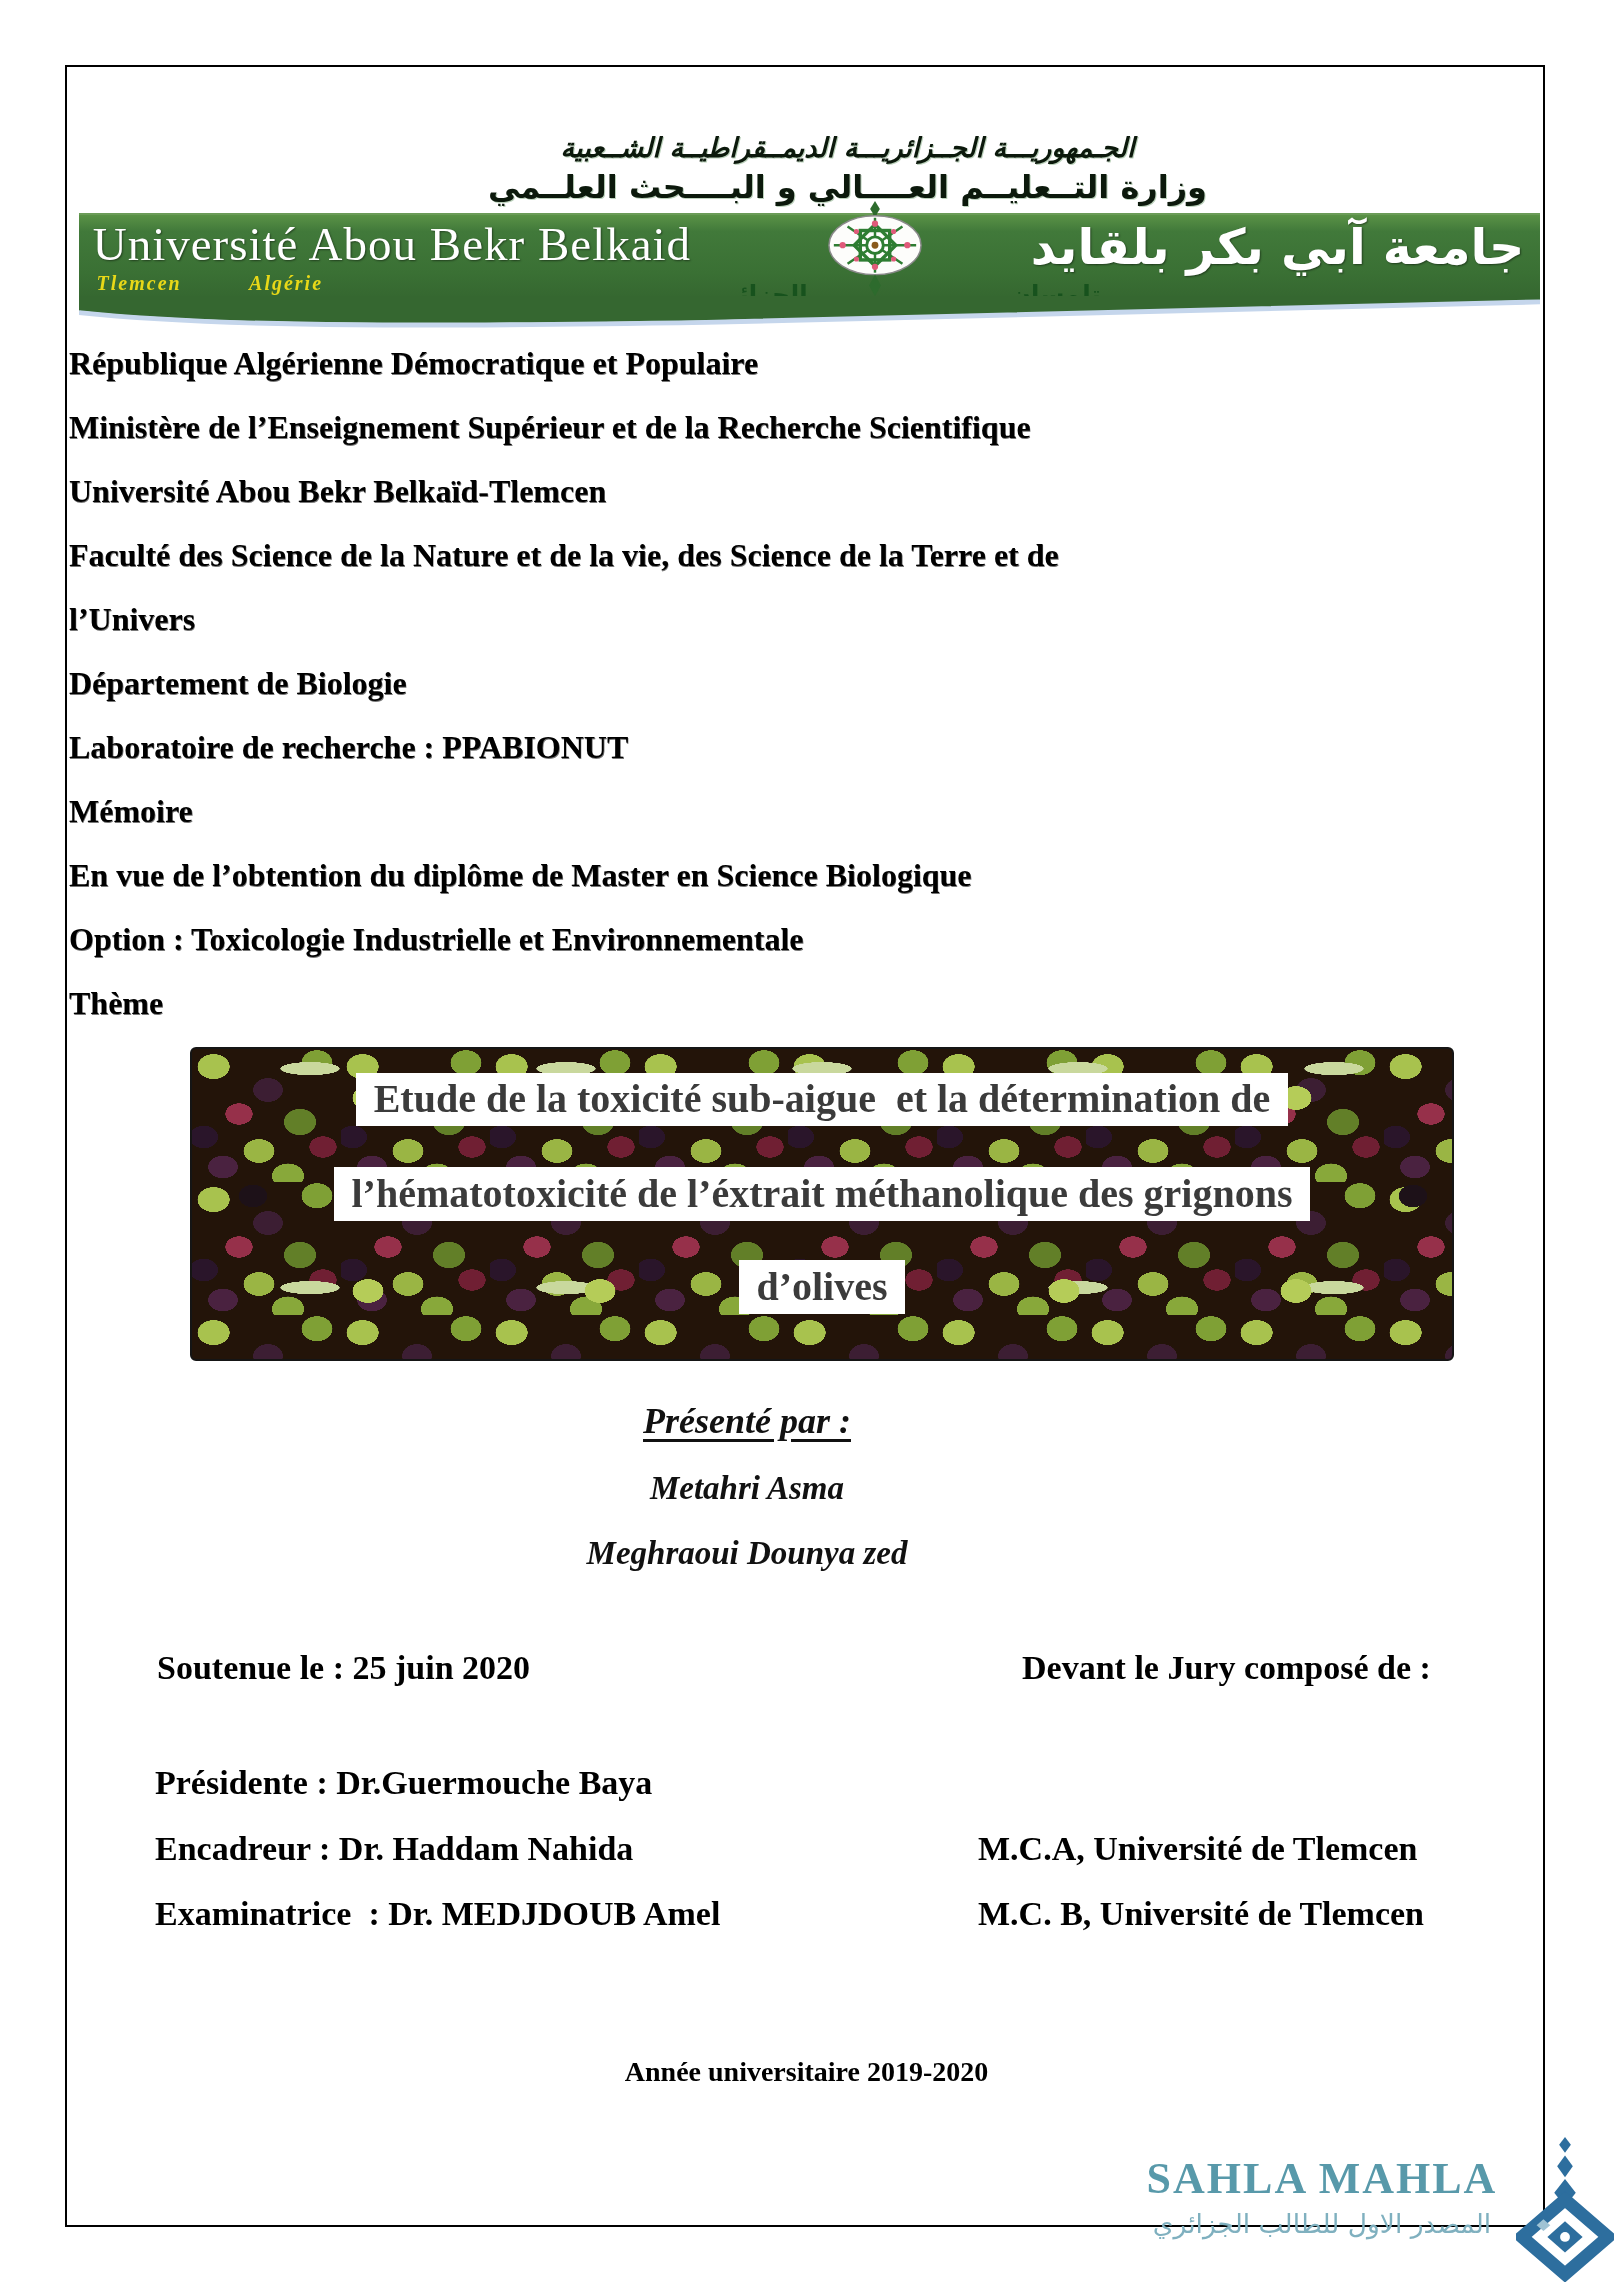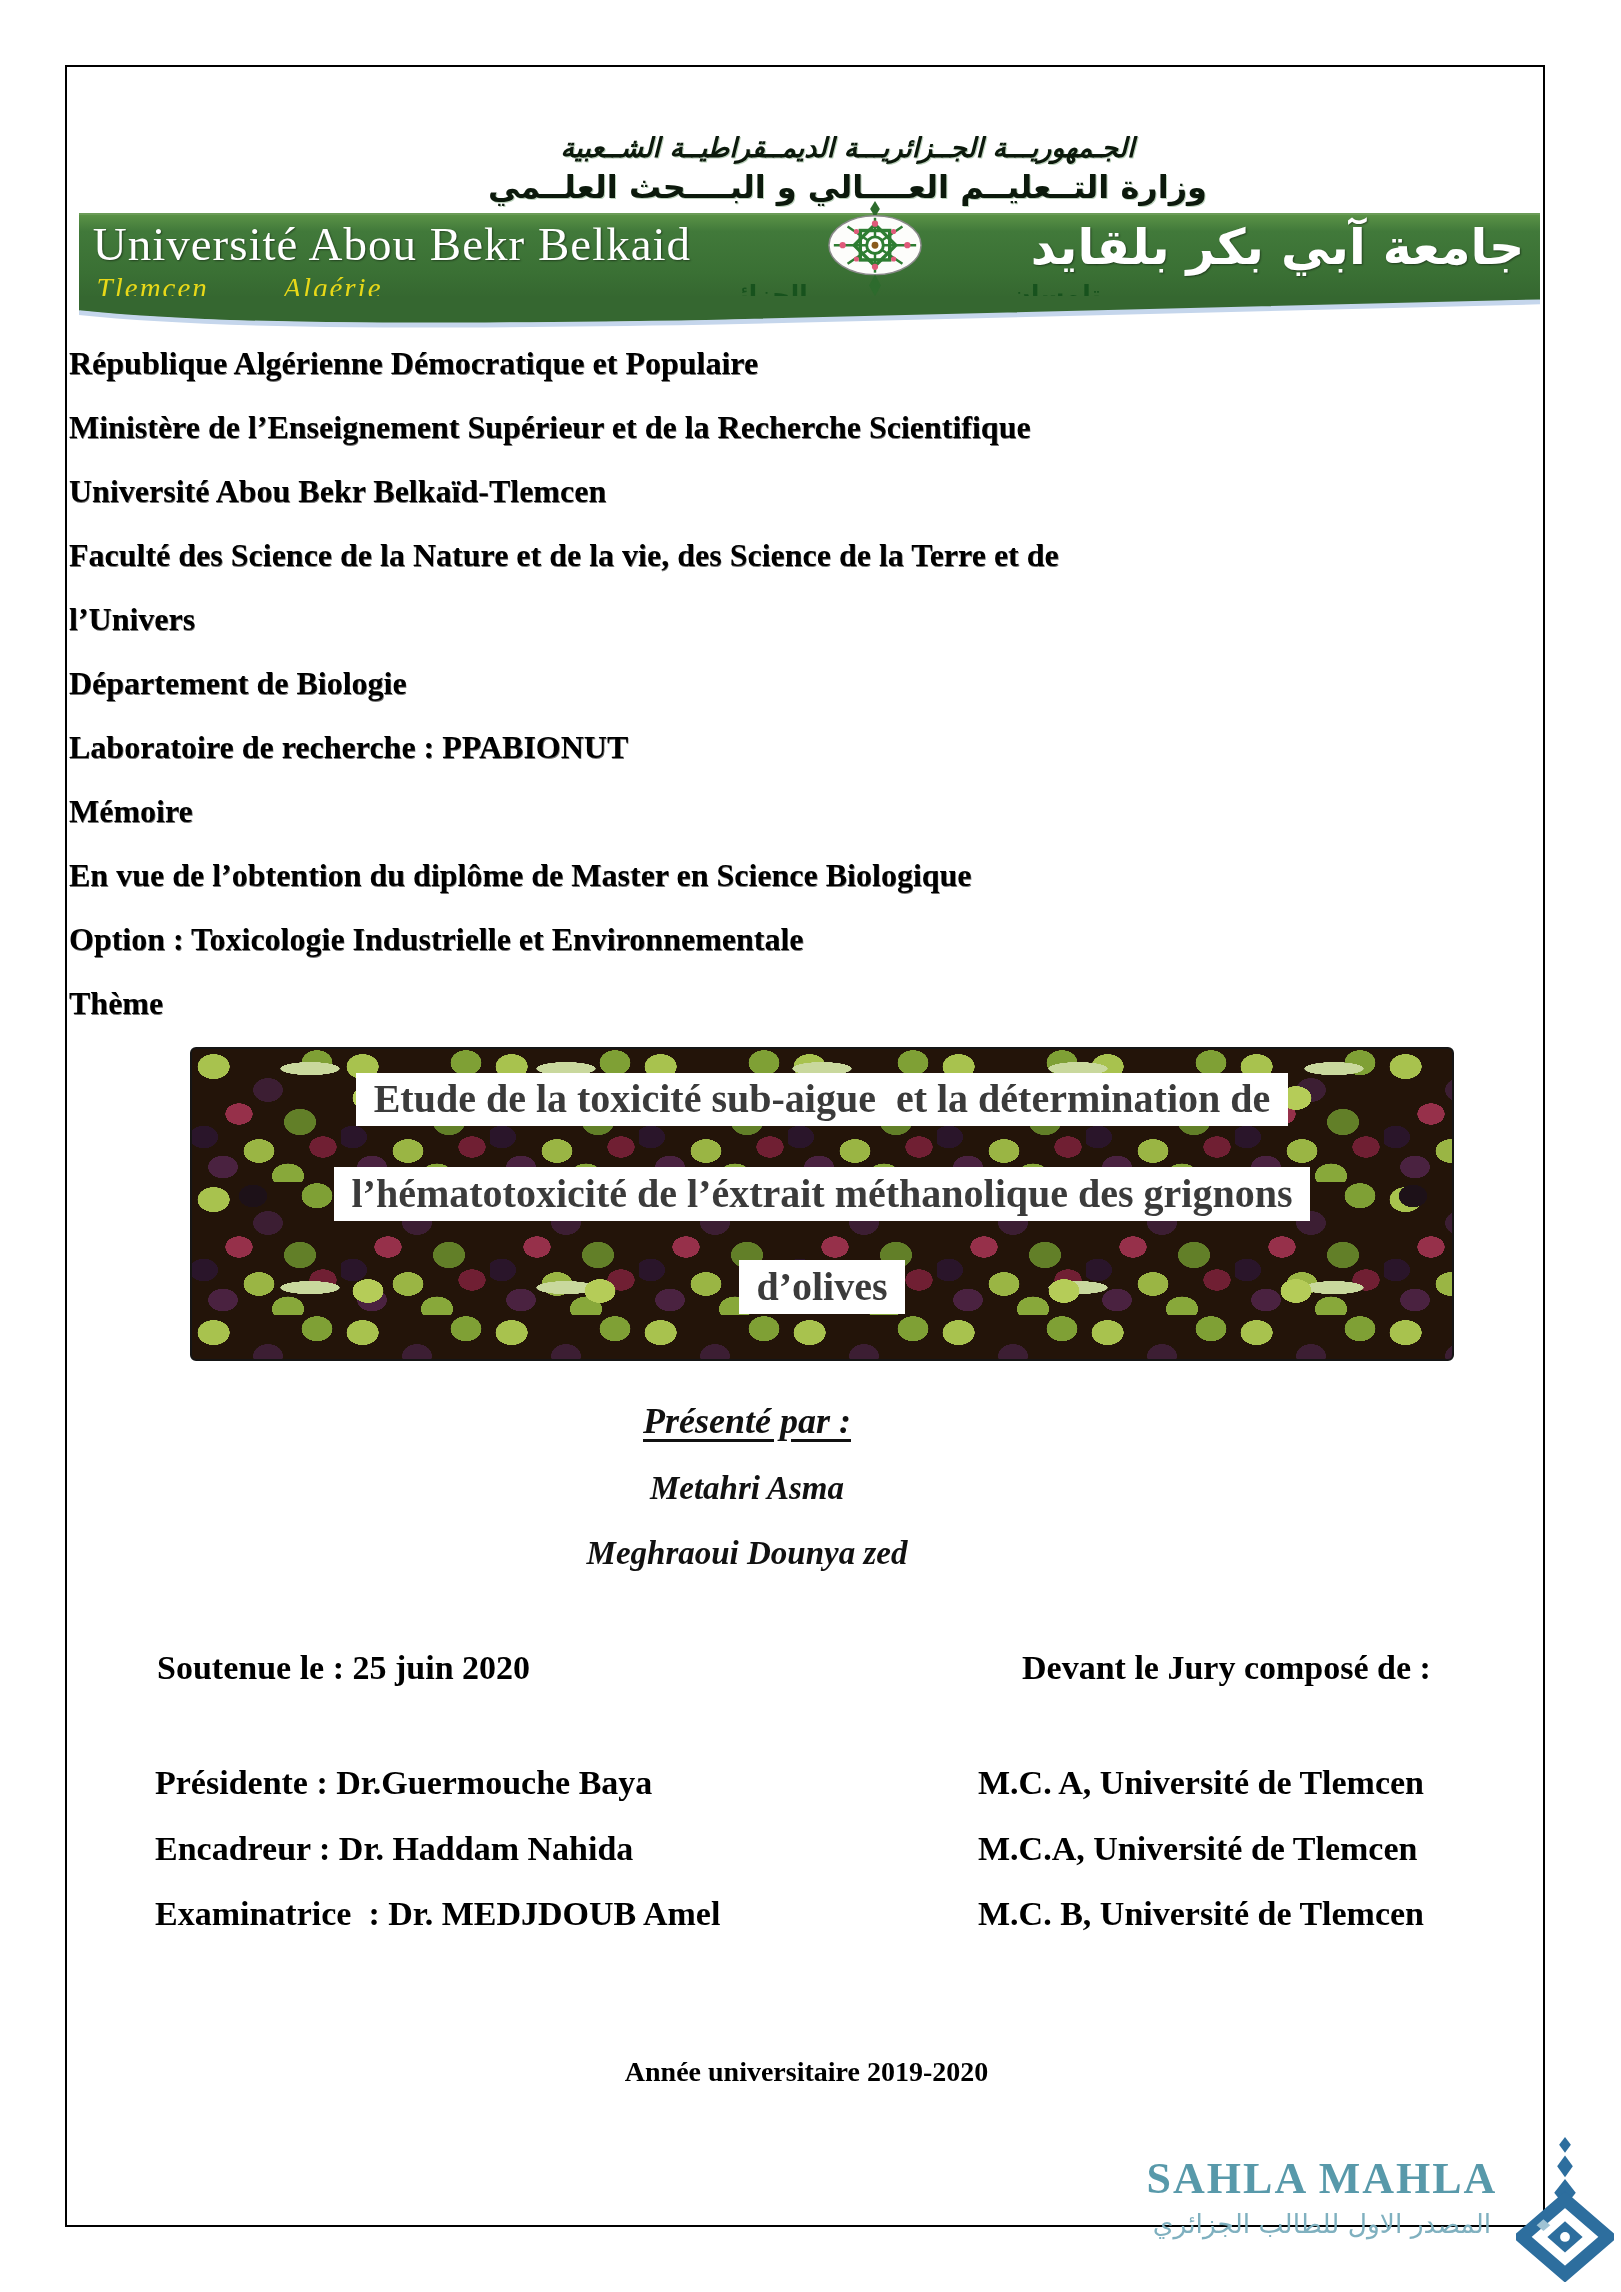--- a/index.html
+++ b/index.html
@@ -25,21 +25,21 @@
     background:linear-gradient(180deg,#5a9246 0,#41793a 20%,#3a7034 70%,#356730 100%);
     border-top:2px solid #6b9c58;
   }
   .banner-swoosh{position:absolute;left:79px;top:296px;width:1461px;height:41px;}
   .uni-fr{
     position:absolute;left:13.7px;top:2px;font-size:47px;color:#fff;
     font-family:"Liberation Serif",serif;white-space:pre;letter-spacing:1px;
     text-shadow:1px 1px 2px rgba(0,0,0,.45);
   }
   .uni-loc{
-    position:absolute;left:17.6px;top:57px;font-size:29px;font-style:italic;font-weight:normal;
+    position:absolute;left:17.6px;top:57px;font-size:20px;font-style:italic;font-weight:bold;
     color:#e8d818;letter-spacing:2px;word-spacing:15.7px;white-space:pre;
   }
   .uni-ar{
     position:absolute;right:15.7px;top:3.9px;font-size:49px;font-weight:bold;color:#fff;
     font-family:"DejaVu Sans",sans-serif;direction:rtl;
     text-shadow:1px 1px 2px rgba(0,0,0,.45);
   }
   .uni-emblem{position:absolute;left:747px;top:-13.7px;}
   .below-ar{
     position:absolute;left:608px;top:65px;width:451px;text-align:center;
@@ -201,21 +201,20 @@
   </div>
 
   <div class="defense">
     <div class="date">Soutenue le : 25 juin 2020</div>
     <div class="jury-intro">Devant le Jury composé de :</div>
   </div>
 
   <div class="jury">
     <div class="jrow r0">
       <span class="role">Présidente : Dr.Guermouche Baya</span>
-      <span class="aff">M.C. A, Université de Tlemcen</span>
     </div>
     <div class="jrow r1">
       <span class="role">Encadreur : Dr. Haddam Nahida</span>
       <span class="aff">M.C.A, Université de Tlemcen</span>
     </div>
     <div class="jrow r2">
       <span class="role">Examinatrice  : Dr. MEDJDOUB Amel</span>
       <span class="aff">M.C. B, Université de Tlemcen</span>
     </div>
   </div>

